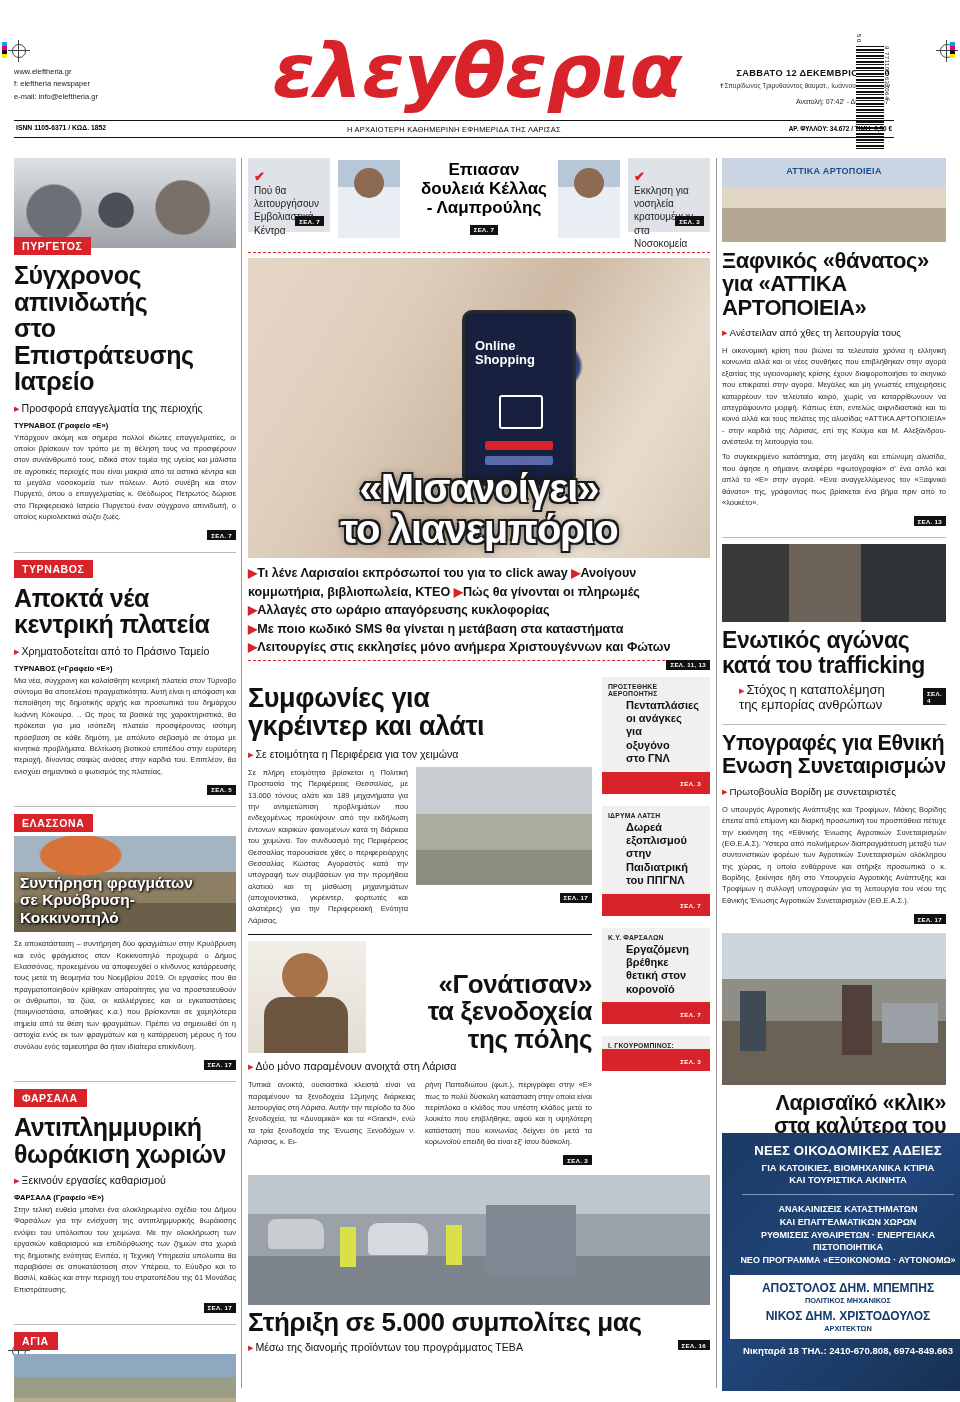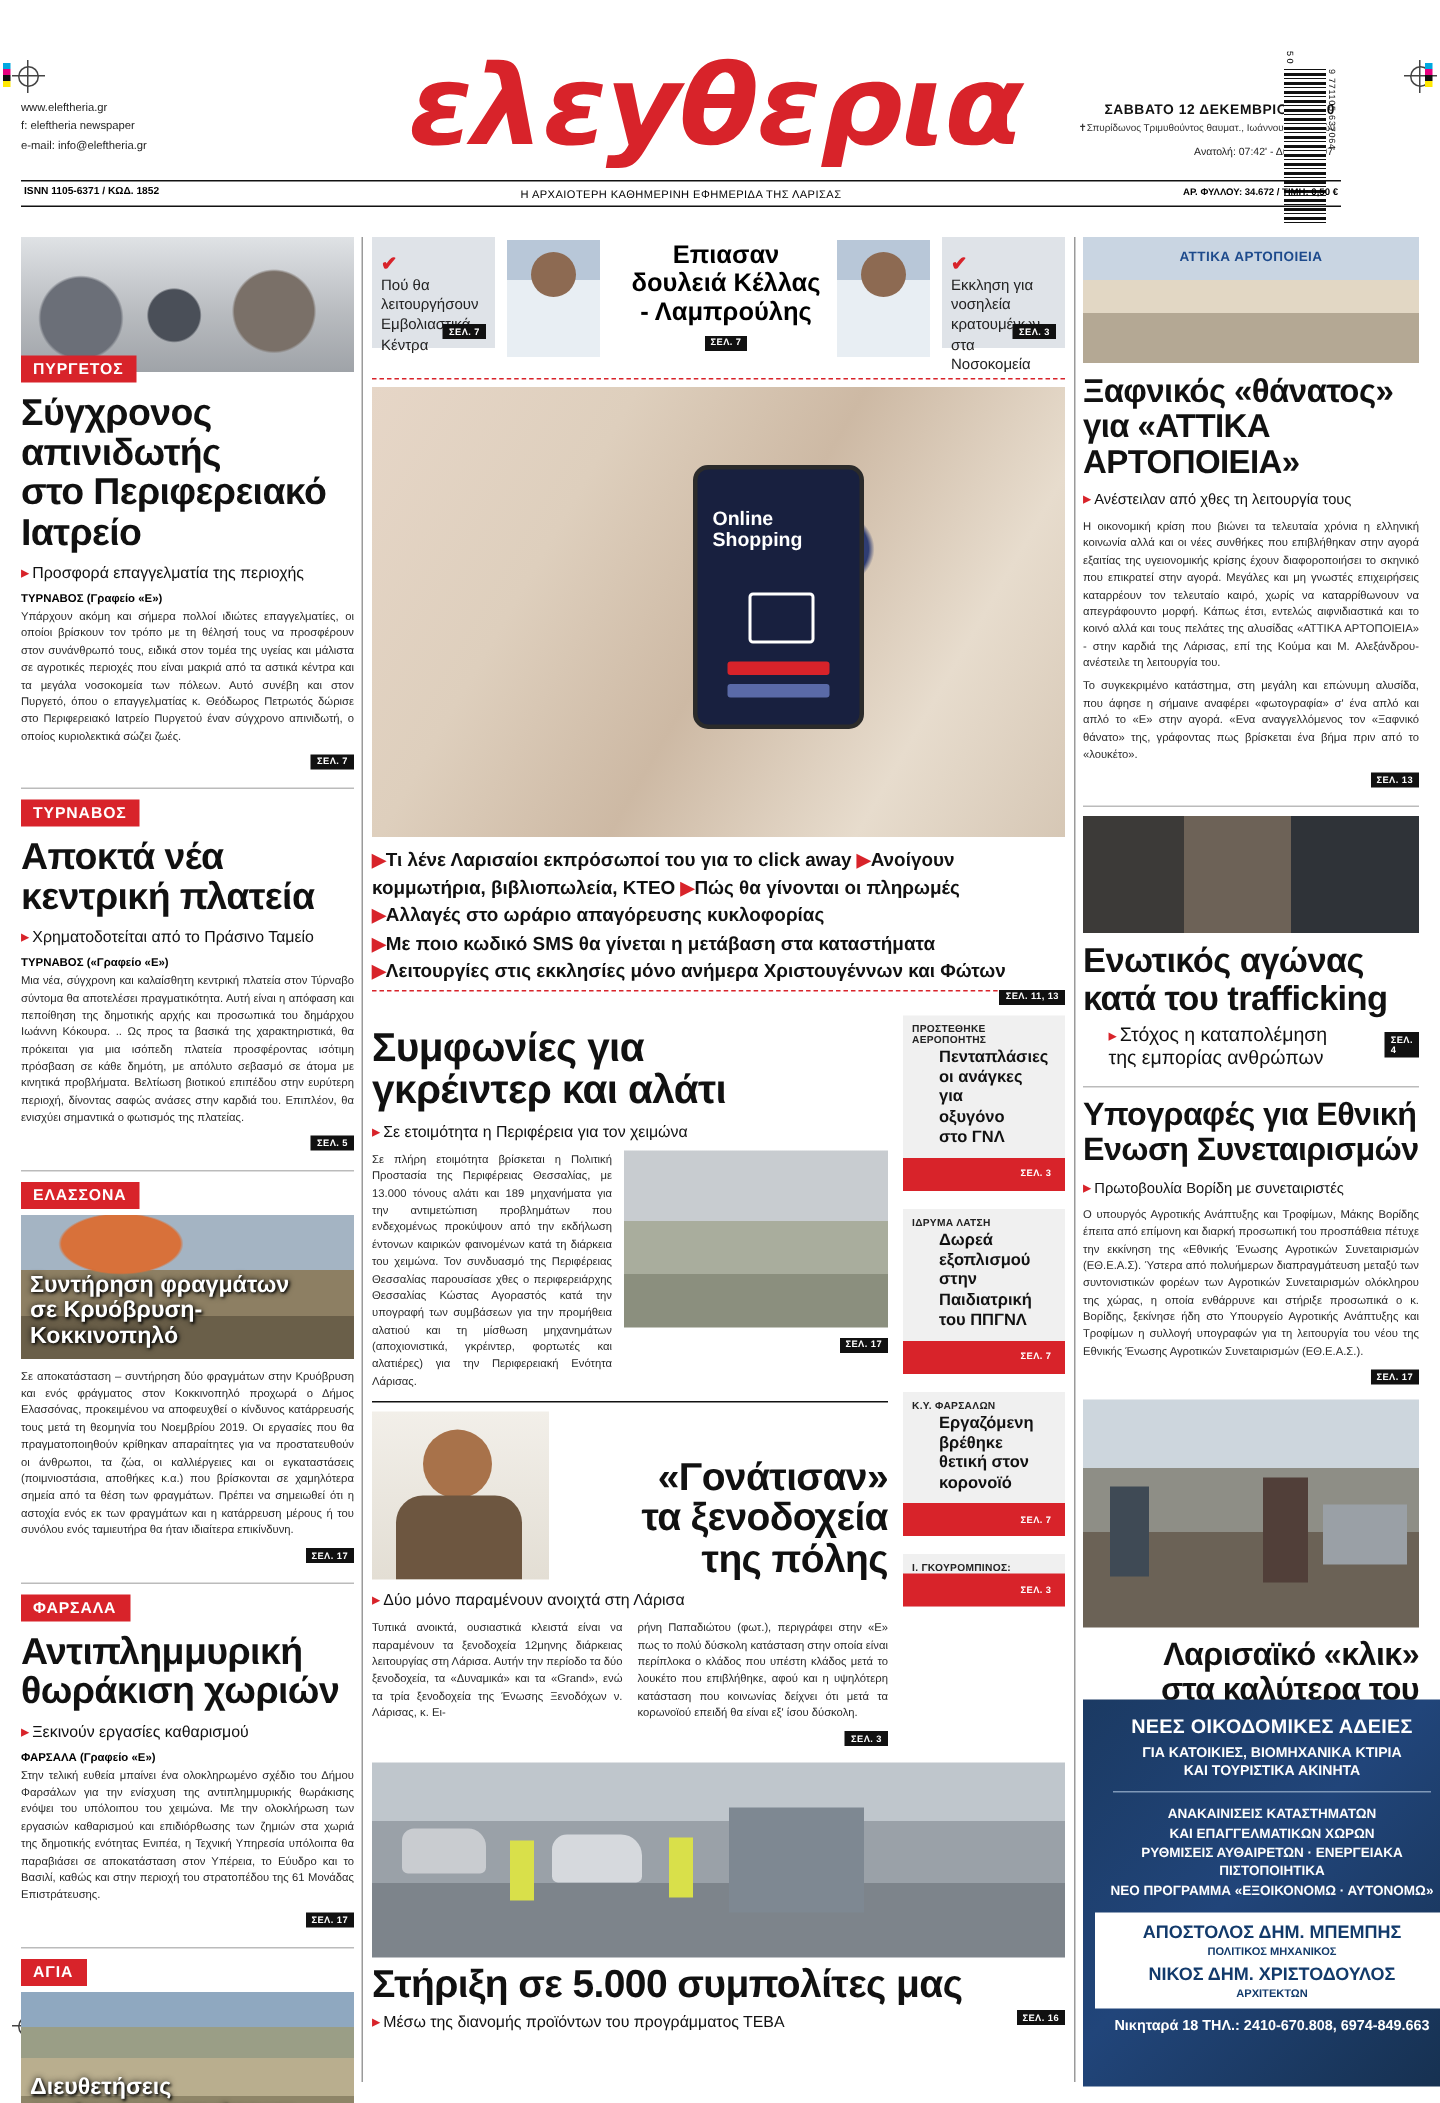--- a/index.html
+++ b/index.html
@@ -196,21 +196,21 @@
 
   <div class="col-left">
 
     <div>
       <div class="photo ph1"></div>
       <div style="margin-top:-12px;position:relative;">
         <span class="kicker">ΠΥΡΓΕΤΟΣ</span>
       </div>
       <h2 class="hl">
         <span>Σύγχρονος απινιδωτής</span><br>
-        <span>στο Περιφερειακό Ιατρείο</span>
+        <span>στο Επιστράτευσης Ιατρείο</span>
       </h2>
       <div class="sub">Προσφορά επαγγελματία της περιοχής</div>
       <div class="byline">ΤΥΡΝΑΒΟΣ (Γραφείο «Ε»)</div>
       <div class="body">Υπάρχουν ακόμη και σήμερα πολλοί ιδιώτες επαγγελματίες, οι οποίοι βρίσκουν τον τρόπο με τη θέλησή τους να προσφέρουν στον συνάνθρωπό τους, ειδικά στον τομέα της υγείας και μάλιστα σε αγροτικές περιοχές που είναι μακριά από τα αστικά κέντρα και τα μεγάλα νοσοκομεία των πόλεων. Αυτό συνέβη και στον Πυργετό, όπου ο επαγγελματίας κ. Θεόδωρος Πετρωτός δώρισε στο Περιφερειακό Ιατρείο Πυργετού έναν σύγχρονο απινιδωτή, ο οποίος κυριολεκτικά σώζει ζωές.</div>
       <div class="selwrap"><span class="sel">ΣΕΛ. 7</span></div>
     </div>
 
     <div class="hr-thin"></div>
 
     <div>
@@ -295,20 +295,24 @@
     </div>
 
     <div class="dashrule"></div>
 
     <div class="photo ph-phone">
       <div style="position:absolute;left:214px;top:52px;width:108px;height:170px;background:#18203f;border-radius:10px;border:3px solid #2b2b2b;">
         <div style="position:absolute;left:10px;top:26px;right:10px;color:#fff;font-size:13px;font-weight:bold;line-height:1.1;">Online Shopping</div>
         <div style="position:absolute;left:34px;top:82px;width:40px;height:30px;border:2.5px solid #fff;border-radius:3px;"></div>
         <div style="position:absolute;left:20px;top:128px;right:20px;height:9px;background:#d8232a;border-radius:2px;"></div>
         <div style="position:absolute;left:20px;top:143px;right:20px;height:9px;background:#5a6aa8;border-radius:2px;"></div>
+      </div>
+      <div style="position:absolute;left:0;right:0;bottom:8px;text-align:center;color:#fff;font-weight:bold;font-size:40px;line-height:1.02;letter-spacing:-1px;text-shadow:-2px -2px 0 #1a1a1a,2px -2px 0 #1a1a1a,-2px 2px 0 #1a1a1a,2px 2px 0 #1a1a1a,0 0 9px rgba(0,0,0,.6);">
+        <span>«Μισανοίγει»</span><br>
+        <span>το λιανεμπόριο</span>
       </div>
     </div>
 
     <div class="blist">
       <span class="bt">▶</span><span>Τι λένε Λαρισαίοι εκπρόσωποί του για το click away</span>
       <span class="bt">▶</span><span>Ανοίγουν κομμωτήρια, βιβλιοπωλεία, ΚΤΕΟ</span>
       <span class="bt">▶</span><span>Πώς θα γίνονται οι πληρωμές</span><br>
       <span class="bt">▶</span><span>Αλλαγές στο ωράριο απαγόρευσης κυκλοφορίας</span><br>
       <span class="bt">▶</span><span>Με ποιο κωδικό SMS θα γίνεται η μετάβαση στα καταστήματα</span><br>
       <span class="bt">▶</span><span>Λειτουργίες στις εκκλησίες μόνο ανήμερα Χριστουγέννων και Φώτων</span>

